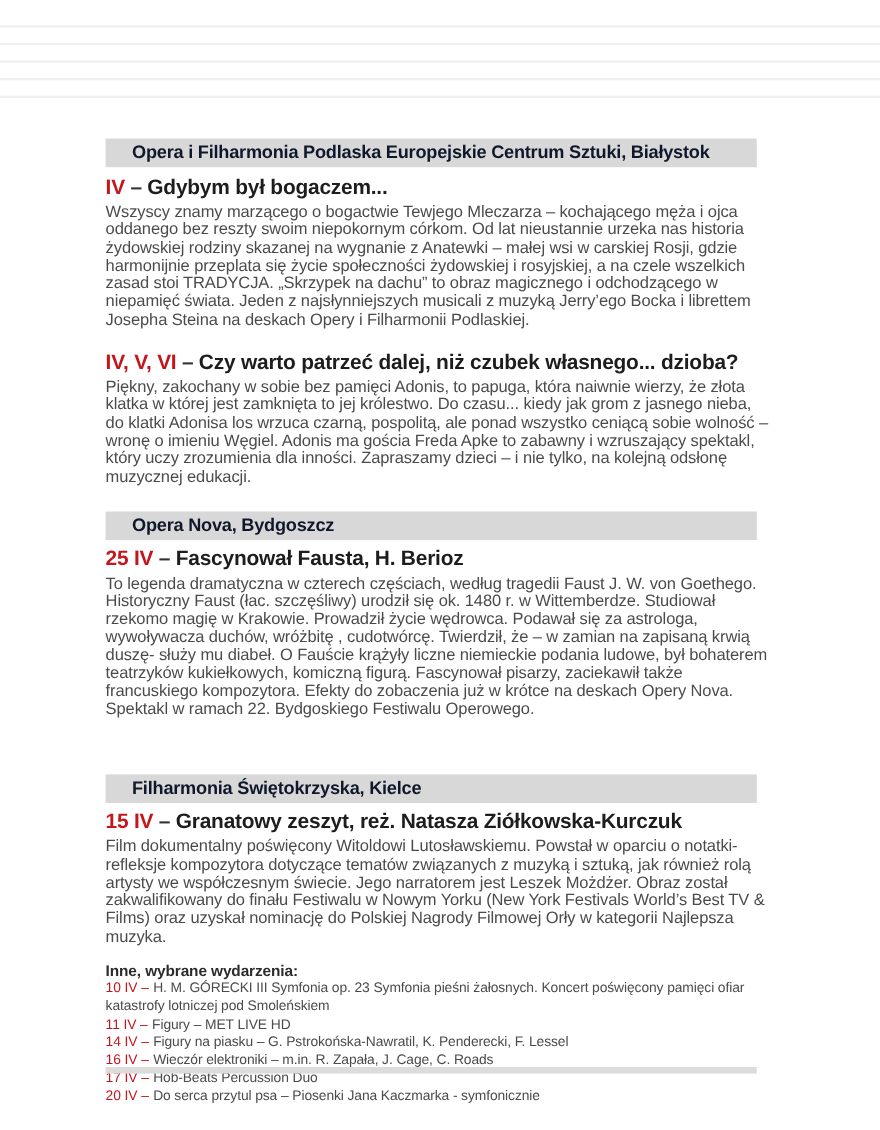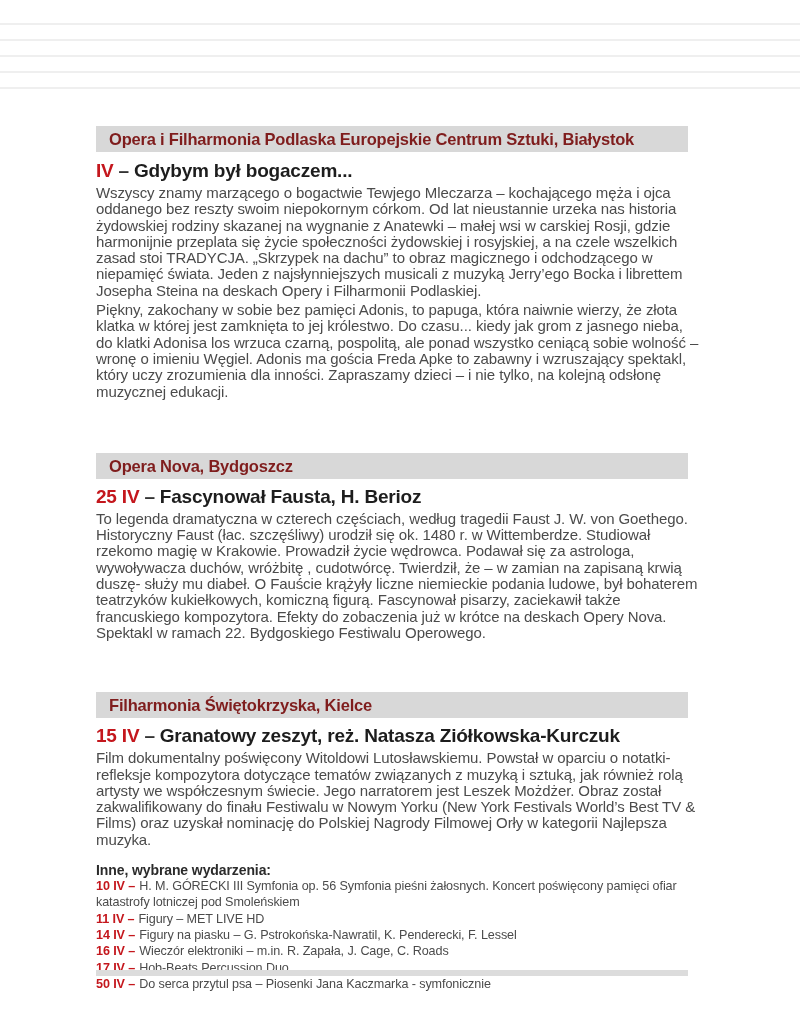--- a/index.html
+++ b/index.html
@@ -18,52 +18,52 @@
     overflow:hidden;
     position:relative;
   }
   .top-rules{padding-top:23px;}
   .rule{height:2px;background:var(--rule-color);margin-bottom:14px;}
   .rule:last-child{margin-bottom:0;}
   .content{margin-left:96px;width:606px;}
   .venue-bar{
     width:592px;height:26px;line-height:26px;
     background:var(--bar-bg);
-    padding-left:13px;
-    font-size:16.5px;font-weight:bold;color:#7f1d1d;
+    padding-left:24px;
+    font-size:16.5px;font-weight:bold;color:#0f172a;
     letter-spacing:-0.2px;
   }
   .venue-bar.first{margin-top:37px;}
   .event-heading{
     font-size:19px;font-weight:bold;color:var(--heading-text);
     line-height:22px;letter-spacing:-0.2px;
     margin-top:8px;
   }
   .event-heading .date{color:var(--accent-red);}
   .event-heading .dash{color:#333333;margin:0 5px;}
   .desc{
     font-size:15px;line-height:16.3px;
     letter-spacing:-0.1px;
     margin-top:3px;
     width:606px;
   }
   .gap-to-h2{margin-top:20px;}
-  .gap-to-bar{margin-top:53px;}
+  .gap-to-bar{margin-top:23px;}
   .gap-to-bar2{margin-top:51px;}
   .gap-to-h{margin-top:7px;}
   .other-heading{
     margin-top:14px;
     font-size:14px;font-weight:bold;color:#2b2b2b;
     line-height:16px;letter-spacing:-0.1px;
   }
   .other-item{
     font-size:12.6px;line-height:16.3px;letter-spacing:-0.1px;
     width:606px;
   }
-  .other-item .oi-date{color:var(--accent-red);font-weight:bold;margin-right:4px;}
+  .other-item .oi-date{color:var(--accent-red);font-weight:normal;margin-right:4px;}
   .footer-bar{
     position:absolute;left:96px;top:970px;
     width:592px;height:6px;background:#dcdcdc;
   }
 </style>
 </head>
 <body>
 
 <div class="top-rules">
   <div class="rule"></div>
@@ -75,40 +75,41 @@
 
 <div class="content">
 
   <div class="venue-bar first">
     <span>Opera i Filharmonia Podlaska Europejskie Centrum Sztuki, Białystok</span>
   </div>
 
   <h2 class="event-heading"><span class="date">IV</span><span class="dash">–</span><span class="title">Gdybym był bogaczem...</span></h2>
   <p class="desc">Wszyscy znamy marzącego o bogactwie Tewjego Mleczarza – kochającego męża i ojca oddanego bez reszty swoim niepokornym córkom.  Od lat nieustannie urzeka nas  historia żydowskiej rodziny skazanej na wygnanie z Anatewki – małej wsi  w carskiej Rosji,  gdzie harmonijnie przeplata się życie społeczności żydowskiej i rosyjskiej, a na czele wszelkich zasad stoi  TRADYCJA. „Skrzypek na dachu”  to obraz magicznego  i odchodzącego w niepamięć świata. Jeden z najsłynniejszych musicali z muzyką Jerry’ego Bocka i librettem Josepha Steina na deskach Opery i Filharmonii Podlaskiej.</p>
 
+  <h2 class="event-heading gap-to-h2"><span class="date">IV, V, VI</span><span class="dash">–</span><span class="title">Czy warto patrzeć dalej, niż czubek własnego... dzioba?</span></h2>
   <p class="desc">Piękny, zakochany w sobie bez pamięci Adonis, to papuga, która naiwnie wierzy, że złota klatka w której jest zamknięta to jej królestwo. Do czasu... kiedy jak grom z jasnego nieba, do klatki Adonisa los wrzuca czarną, pospolitą, ale ponad wszystko ceniącą sobie wolność – wronę o imieniu Węgiel. Adonis ma gościa Freda Apke to zabawny i wzruszający spektakl, który uczy zrozumienia dla inności.  Zapraszamy dzieci – i nie tylko, na kolejną  odsłonę muzycznej edukacji.</p>
 
   <div class="venue-bar gap-to-bar">
     <span>Opera Nova, Bydgoszcz</span>
   </div>
 
   <h2 class="event-heading gap-to-h"><span class="date">25 IV</span><span class="dash">–</span><span class="title">Fascynował Fausta, H. Berioz</span></h2>
   <p class="desc">To legenda dramatyczna w czterech częściach, według tragedii Faust J. W. von Goethego. Historyczny Faust (łac. szczęśliwy) urodził się ok. 1480 r. w Wittemberdze. Studiował rzekomo magię w Krakowie. Prowadził życie wędrowca. Podawał się za astrologa, wywoływacza duchów, wróżbitę , cudotwórcę. Twierdził, że – w zamian na zapisaną krwią duszę- służy mu diabeł. O Fauście krążyły liczne niemieckie podania ludowe, był bohaterem teatrzyków kukiełkowych, komiczną figurą. Fascynował pisarzy, zaciekawił także francuskiego kompozytora. Efekty do zobaczenia już w krótce na deskach Opery Nova. Spektakl w ramach 22. Bydgoskiego Festiwalu Operowego.</p>
 
   <div class="venue-bar gap-to-bar2">
     <span>Filharmonia Świętokrzyska, Kielce</span>
   </div>
 
   <h2 class="event-heading gap-to-h"><span class="date">15 IV</span><span class="dash">–</span><span class="title">Granatowy zeszyt, reż. Natasza Ziółkowska-Kurczuk</span></h2>
   <p class="desc">Film dokumentalny poświęcony Witoldowi Lutosławskiemu. Powstał w oparciu o notatki-refleksje kompozytora dotyczące tematów związanych z muzyką i sztuką, jak również rolą artysty we współczesnym świecie. Jego narratorem jest Leszek Możdżer. Obraz został zakwalifikowany do finału Festiwalu w Nowym Yorku (New York Festivals World’s Best TV &amp; Films) oraz uzyskał nominację do Polskiej Nagrody Filmowej Orły w kategorii Najlepsza muzyka.</p>
 
   <div class="other-heading">Inne, wybrane wydarzenia:</div>
 
-  <div class="other-item"><span class="oi-date">10 IV –</span><span>H. M. GÓRECKI III Symfonia op. 56 Symfonia pieśni żałosnych. Koncert poświęcony pamięci ofiar katastrofy lotniczej pod Smoleńskiem</span></div>
+  <div class="other-item"><span class="oi-date">10 IV –</span><span>H. M. GÓRECKI III Symfonia op. 23 Symfonia pieśni żałosnych. Koncert poświęcony pamięci ofiar katastrofy lotniczej pod Smoleńskiem</span></div>
   <div class="other-item"><span class="oi-date">11 IV –</span><span>Figury – MET LIVE HD</span></div>
   <div class="other-item"><span class="oi-date">14 IV –</span><span>Figury na piasku – G. Pstrokońska-Nawratil, K. Penderecki, F. Lessel</span></div>
   <div class="other-item"><span class="oi-date">16 IV –</span><span>Wieczór elektroniki – m.in. R. Zapała, J. Cage, C. Roads</span></div>
   <div class="other-item"><span class="oi-date">17 IV –</span><span>Hob-Beats Percussion Duo</span></div>
-  <div class="other-item"><span class="oi-date">50 IV –</span><span>Do serca przytul psa – Piosenki Jana Kaczmarka - symfonicznie</span></div>
+  <div class="other-item"><span class="oi-date">20 IV –</span><span>Do serca przytul psa – Piosenki Jana Kaczmarka - symfonicznie</span></div>
 
 </div>
 
 <div class="footer-bar"></div>
 
 </body></html>

